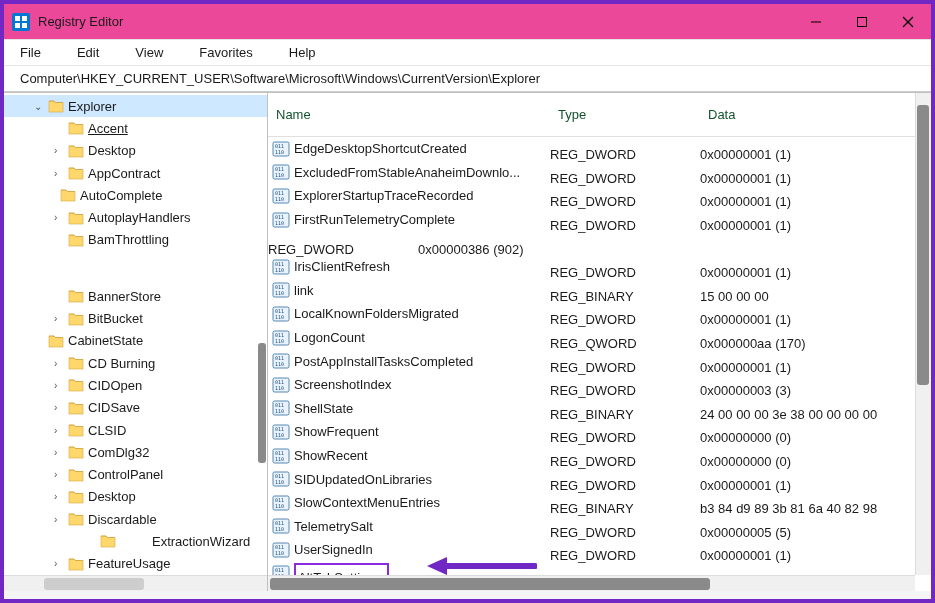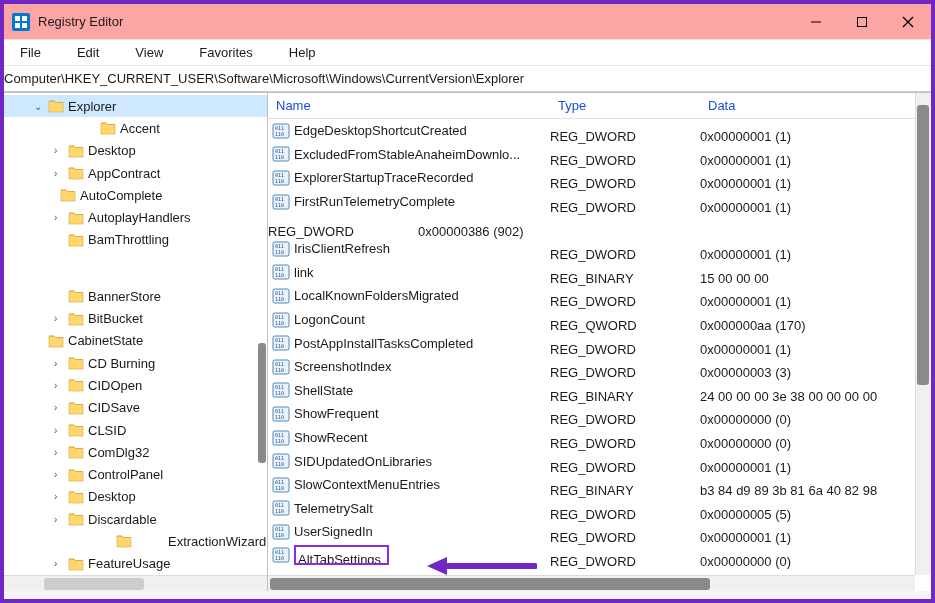--- a/index.html
+++ b/index.html
@@ -11,21 +11,21 @@
     width: 935px;
     height: 603px;
     overflow: hidden;
     border: 4px solid #7127c4;
     position: relative;
   }
 
   
   .titlebar {
     height: 36px;
-    background: #fca5a5;
+    background: #ec4899;
     display: flex;
     align-items: center;
     padding: 0 0 0 8px;
     border-bottom: 1px solid #e5e5e5;
   }
   .titlebar .app-icon {
     width: 18px; height: 18px;
     background: #0078d4;
     margin-right: 8px;
     display: inline-flex;
@@ -57,21 +57,21 @@
     padding: 4px 10px;
     cursor: pointer;
   }
 
   
   .addressbar {
     height: 26px;
     background: #fff;
     display: flex;
     align-items: center;
-    padding: 2px 0;
+    padding: 2px 16px;
     border-bottom: 1px solid #ccc;
     font-size: 13px;
   }
 
   
   .main {
     display: flex;
     height: calc(100% - 36px - 26px - 26px - 8px);
     background: #fff;
     border-top: 1px solid #bfbfbf;
@@ -162,26 +162,26 @@
     width: 16px; height: 16px;
     display: inline-flex;
     margin-right: 4px;
   }
   .tree-row .folder-icon svg { width: 16px; height: 16px; }
   .tree-row .label { }
 
   
   .list-header {
     display: flex;
-    height: 26px;
+    height: 44px;
     align-items: center;
     background: #fff;
     border-bottom: 1px solid #e0e0e0;
     font-size: 13px;
-    color: #1d4ed8;
+    color: #14532d;
   }
   .list-header .col {
     padding-left: 8px;
   }
   .col-name { width: 282px; }
   .col-type { width: 150px; }
   .col-data { flex: 1; }
 
   .list-rows { }
   .list-row {
@@ -305,21 +305,21 @@
           <div class="tree-row selected" style="padding-left: 44px;">
             <span class="chevron">⌄</span>
             <span class="folder-icon">
               <svg viewBox="0 0 16 16">
                 <path d="M1 3h5l1.5 1.5H15v9.5H1z" fill="#ffd76b" stroke="#d7a53c" stroke-width="0.6"></path>
                 <path d="M1 3h5l1.5 1.5H15" fill="none" stroke="#cc9a33" stroke-width="0.6"></path>
               </svg>
             </span>
             <span class="label">Explorer</span>
           </div>
-          <div class="tree-row" style="padding-left: 96px;">
+          <div class="tree-row" style="padding-left: 64px; text-decoration: underline;">
             <span class="chevron"></span>
             <span class="folder-icon">
               <svg viewBox="0 0 16 16">
                 <path d="M1 3h5l1.5 1.5H15v9.5H1z" fill="#ffd76b" stroke="#d7a53c" stroke-width="0.6"></path>
                 <path d="M1 3h5l1.5 1.5H15" fill="none" stroke="#cc9a33" stroke-width="0.6"></path>
               </svg>
             </span>
             <span class="label">Accent</span>
           </div>
           <div class="tree-row" style="padding-left: 64px;">
@@ -475,21 +475,21 @@
           <div class="tree-row" style="padding-left: 64px;">
             <span class="chevron">›</span>
             <span class="folder-icon">
               <svg viewBox="0 0 16 16">
                 <path d="M1 3h5l1.5 1.5H15v9.5H1z" fill="#ffd76b" stroke="#d7a53c" stroke-width="0.6"></path>
                 <path d="M1 3h5l1.5 1.5H15" fill="none" stroke="#cc9a33" stroke-width="0.6"></path>
               </svg>
             </span>
             <span class="label">Discardable</span>
           </div>
-          <div class="tree-row" style="padding-left: 80px; gap: 32px;">
+          <div class="tree-row" style="padding-left: 64px; gap: 32px;">
             <span class="chevron"></span>
             <span class="folder-icon">
               <svg viewBox="0 0 16 16">
                 <path d="M1 3h5l1.5 1.5H15v9.5H1z" fill="#ffd76b" stroke="#d7a53c" stroke-width="0.6"></path>
                 <path d="M1 3h5l1.5 1.5H15" fill="none" stroke="#cc9a33" stroke-width="0.6"></path>
               </svg>
             </span>
             <span class="label">ExtractionWizard</span>
           </div>
           <div class="tree-row" style="padding-left: 64px;">

